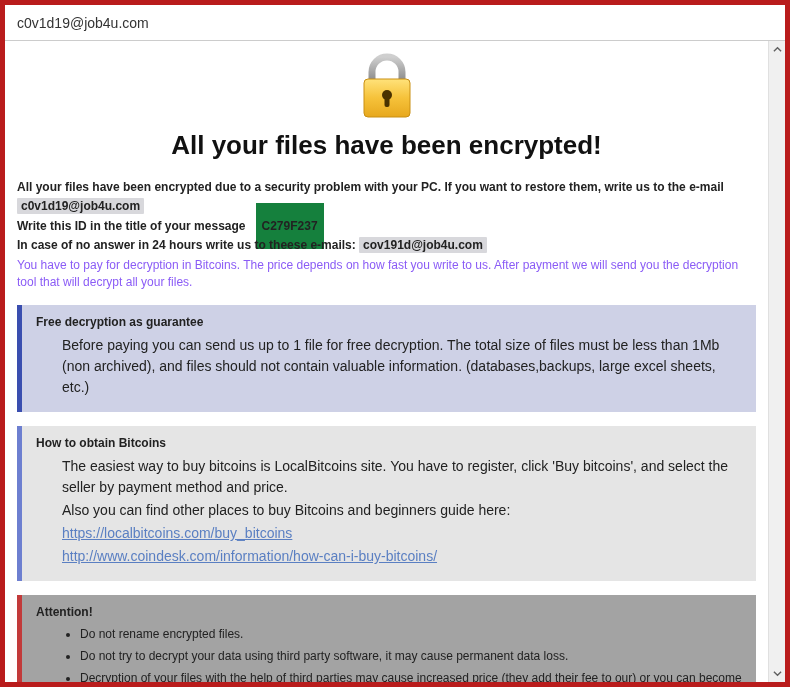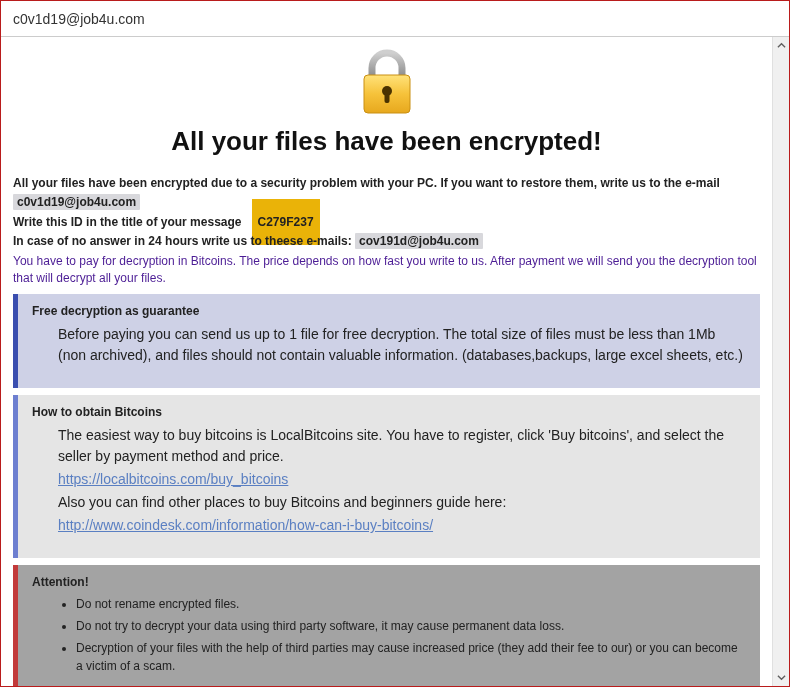--- a/index.html
+++ b/index.html
@@ -6,21 +6,21 @@
   body {
     font-family: 'Segoe UI', Tahoma, Verdana, sans-serif;
     background: #fff;
     width: 790px;
     height: 687px;
     overflow: hidden;
   }
   .window {
     width: 790px;
     height: 687px;
-    border: 1px solid #b91c1c;
+    border: 5px solid #b91c1c;
     display: flex;
     flex-direction: column;
   }
   .titlebar {
     height: 36px;
     background: #fff;
     border-bottom: 1px solid #ccc;
     display: flex;
     align-items: center;
     padding: 0 12px;
@@ -76,30 +76,30 @@
     color: #222;
   }
   .intro .bold { font-weight: bold; }
   .hl {
     background: #d8d8dc;
     padding: 1px 4px;
     border-radius: 1px;
     font-weight: bold;
   }
   .hl2 {
-    background: #eab308;
+    background: #15803d;
     padding: 16px 6px;
     font-weight: bold;
   }
-  .intro .dim { color: #4c1d95; margin-top: 1px; }
+  .intro .dim { color: #8b5cf6; margin-top: 1px; }
 
   .panel {
-    margin-top: 7px;
+    margin-top: 14px;
     border-left: 5px solid;
-    padding: 10px 14px 20px 14px;
+    padding: 10px 14px 12px 14px;
   }
   .panel-title { font-weight: bold; margin-bottom: 6px; font-size: 12px; }
   .panel-body { font-size: 14px; line-height: 1.5; padding-left: 26px; }
   .panel-body p { margin-bottom: 2px; }
   .panel-body a { color: #5a7fc2; text-decoration: underline; }
 
   .panel.blue { background: #ced1e6; border-left-color: #3a4eaf; }
   .panel.lightblue { background: #e5e5e5; border-left-color: #6d7fd0; }
   .panel.red  { background: #a3a3a3; border-left-color: #c23a3a; }
 
@@ -166,22 +166,22 @@
         <div class="panel-title">Free decryption as guarantee</div>
         <div class="panel-body">
           <p>Before paying you can send us up to 1 file for free decryption. The total size of files must be less than 1Mb (non archived), and files should not contain valuable information. (databases,backups, large excel sheets, etc.)</p>
         </div>
       </div>
 
       <div class="panel lightblue">
         <div class="panel-title">How to obtain Bitcoins</div>
         <div class="panel-body">
           <p>The easiest way to buy bitcoins is LocalBitcoins site. You have to register, click 'Buy bitcoins', and select the seller by payment method and price.</p>
+          <p>Also you can find other places to buy Bitcoins and beginners guide here:</p>
           <p><a href="#">https://localbitcoins.com/buy_bitcoins</a></p>
-          <p>Also you can find other places to buy Bitcoins and beginners guide here:</p>
           <p><a href="#">http://www.coindesk.com/information/how-can-i-buy-bitcoins/</a></p>
         </div>
       </div>
 
       <div class="panel red">
         <div class="panel-title">Attention!</div>
         <ul>
           <li>Do not rename encrypted files.</li>
           <li>Do not try to decrypt your data using third party software, it may cause permanent data loss.</li>
           <li>Decryption of your files with the help of third parties may cause increased price (they add their fee to our) or you can become a victim of a scam.</li>

